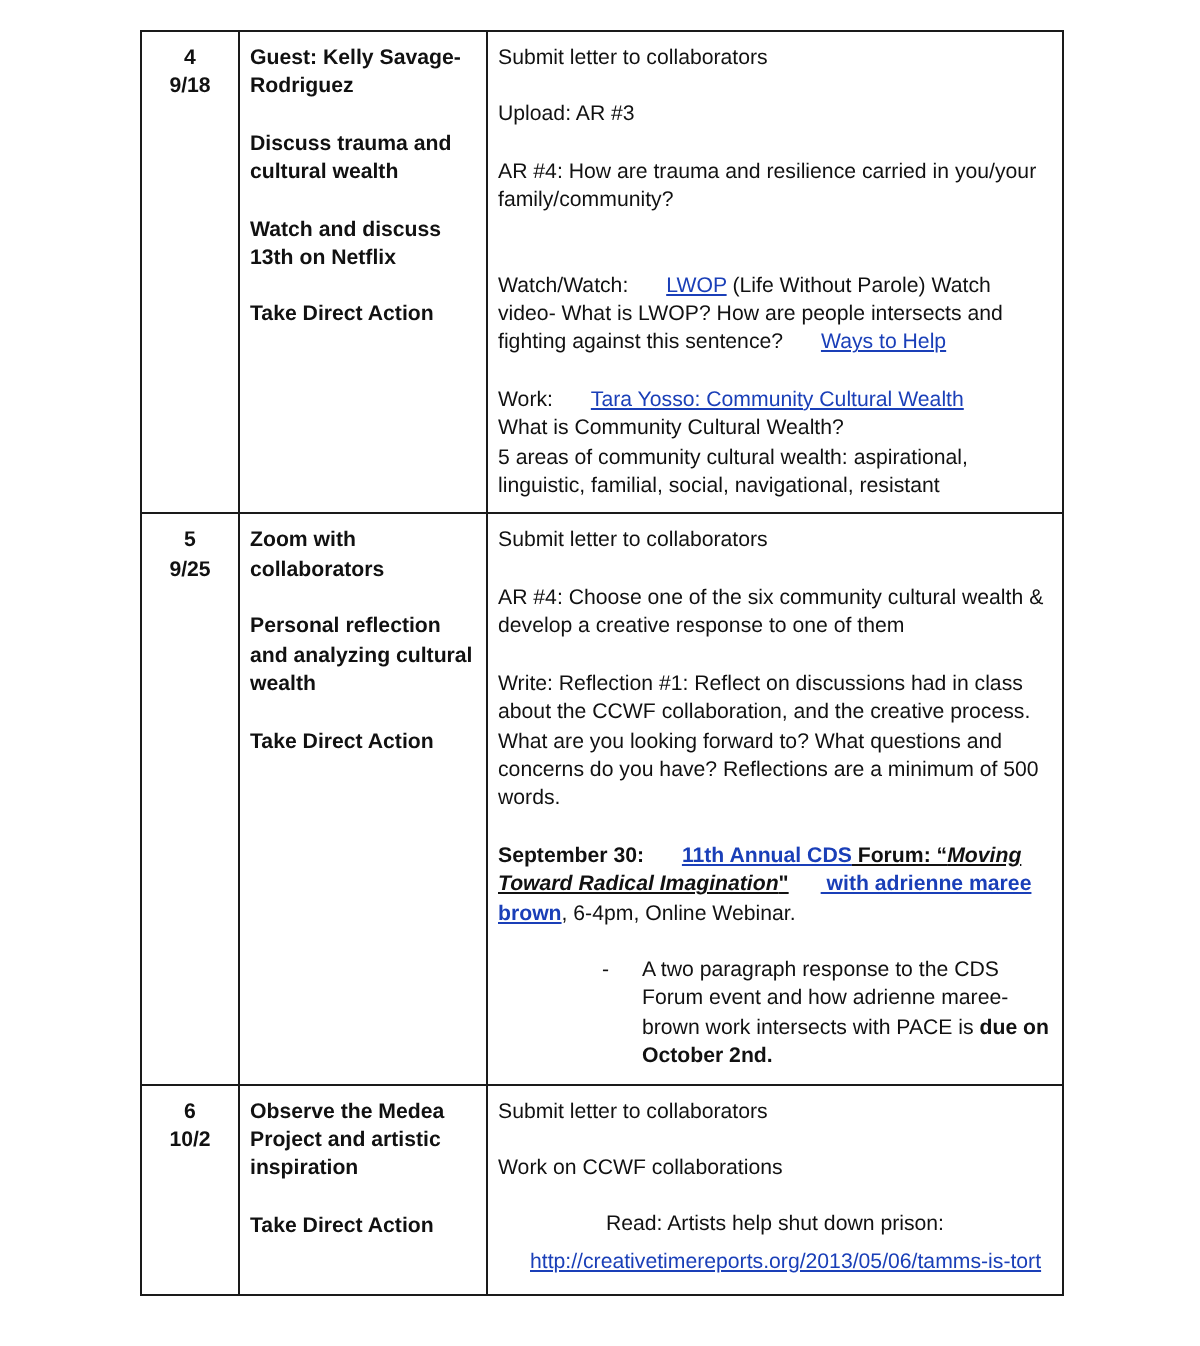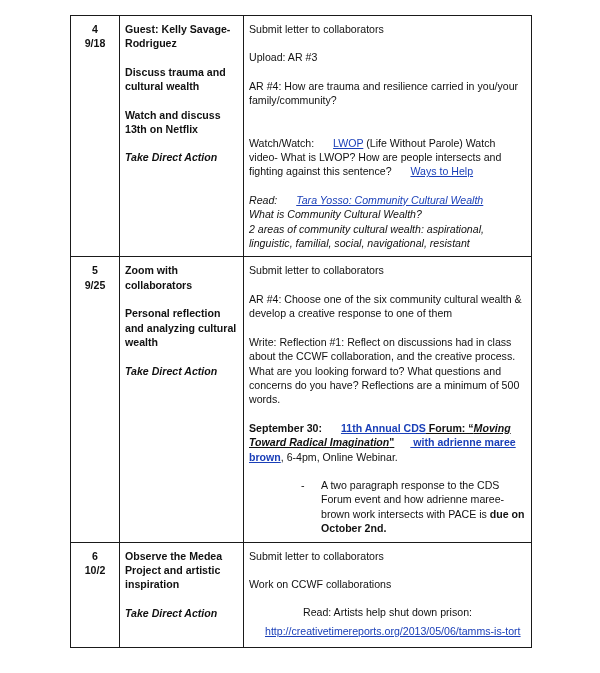--- a/index.html
+++ b/index.html
@@ -6,21 +6,21 @@
   body { width: 600px; height: 673px; position: relative; overflow: hidden;
          font-family: "Liberation Sans", sans-serif; color: #111; }
   .sched { position: absolute; left: 70px; top: 15px; width: 460px;
            border-collapse: collapse; table-layout: fixed; }
   .sched td { border: 1.6px solid #1a1a1a; vertical-align: top;
               font-size: 10.6px; line-height: 14.4px; padding: 6px 5px 6px 5px; }
   .c-week { width: 38px; text-align: center; font-weight: bold; }
   .c-topic { width: 113px; font-weight: bold; }
   .c-work { width: 277px; }
   .blk { margin: 0 0 14px 0; }
-  .blk:last-child { margin-bottom: 0; font-style: italic; }
+  .blk:last-child { margin-bottom: 0; }
   a, .lnk { color: #1a3fb8; text-decoration: underline; padding-left: 16px; }
   .b { font-weight: bold; }
   .bi { font-weight: bold; font-style: italic; }
   .u { text-decoration: underline; }
   .bullet { display: flex; margin-left: 52px; margin-top: 10px; }
   .bullet .dash { width: 20px; flex: none; }
   .spacer { height: 14px; }
 </style>
 </head>
 <body>
@@ -41,23 +41,23 @@
     </td>
     <td class="c-work">
       <div class="blk">Submit letter to collaborators</div>
       <div class="blk">Upload: AR #3</div>
       <div class="blk">AR #4: How are trauma and resilience carried in you/your family/community?</div>
       <div class="spacer"></div>
       <div class="blk">
         <span>Watch/Watch: </span><a href="#">LWOP</a><span> (Life Without Parole) Watch video- What is LWOP? How are people intersects and fighting against this sentence? </span><a href="#">Ways to Help</a>
       </div>
       <div class="blk">
-        <div><span>Read: </span><a href="#">Tara Yosso: Community Cultural Wealth</a></div>
+        <div><span>Work: </span><a href="#">Tara Yosso: Community Cultural Wealth</a></div>
         <div>What is Community Cultural Wealth?</div>
-        <div>2 areas of community cultural wealth: aspirational, linguistic, familial,  social, navigational, resistant</div>
+        <div>5 areas of community cultural wealth: aspirational, linguistic, familial,  social, navigational, resistant</div>
       </div>
     </td>
   </tr>
 
   <tr style="height:284px;">
     <td class="c-week">
       <div>5</div>
       <div>9/25</div>
     </td>
     <td class="c-topic">

